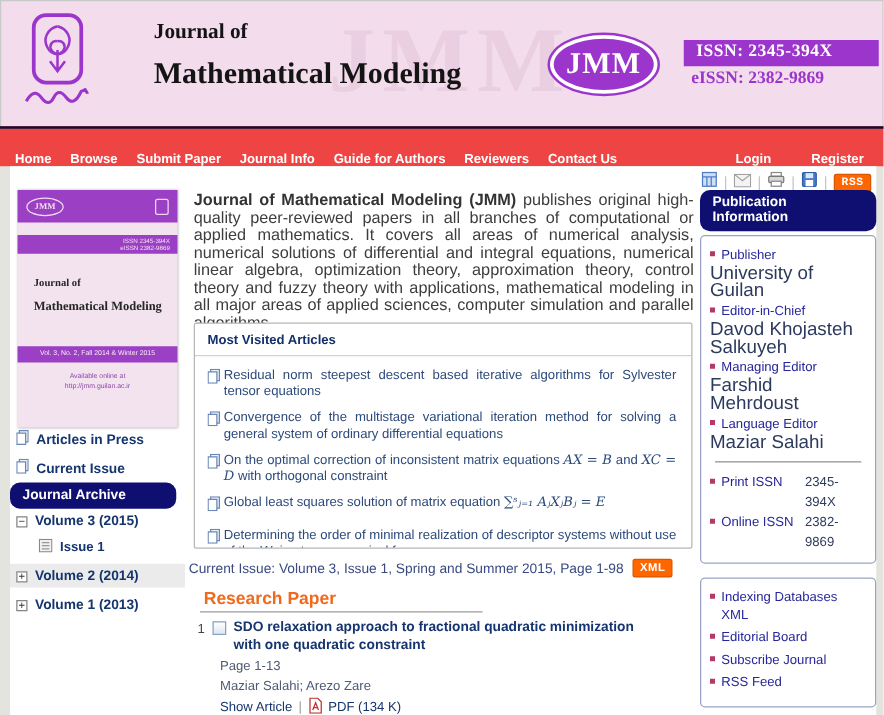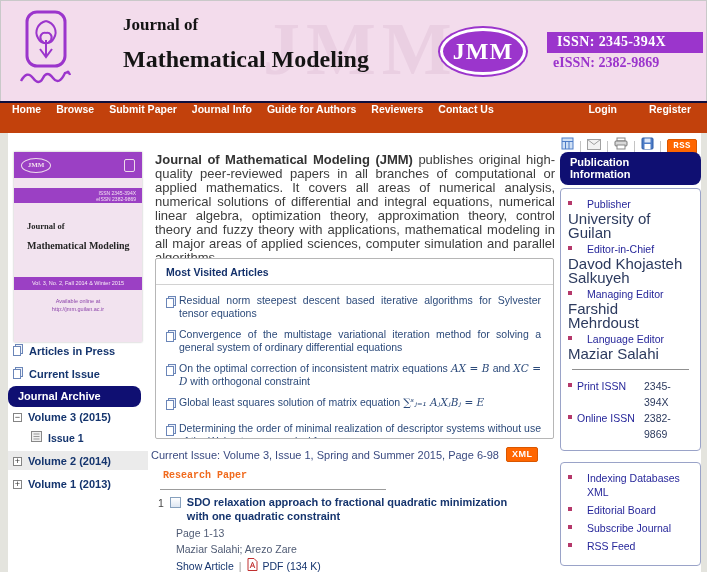--- a/index.html
+++ b/index.html
@@ -12,21 +12,21 @@
   .watermark { position:absolute; left:262px; top:6px; font-family:"Liberation Serif",serif; font-weight:bold; font-size:74px; color:#eacfe2; letter-spacing:6px; }
   .unilogo { position:absolute; left:15px; top:8px; }
   .ht1 { position:absolute; left:122px; top:14px; font-family:"Liberation Serif",serif; font-weight:bold; font-size:17px; color:#141414; }
   .ht2 { position:absolute; left:122px; top:45px; font-family:"Liberation Serif",serif; font-weight:bold; font-size:24px; color:#141414; }
   .oval { position:absolute; left:439px; top:27px; width:86px; height:47px; background:#9b35cc; border:3px solid #fff; box-shadow:0 0 0 2px #9b35cc; border-radius:50%; color:#fff; font-family:"Liberation Serif",serif; font-weight:bold; font-size:24px; text-align:center; line-height:40px; letter-spacing:1px; }
   .issnwrap { position:absolute; left:546px; top:31px; width:156px; }
   .issn1 { background:#9b35cc; color:#fff; font-family:"Liberation Serif",serif; font-weight:bold; font-size:14px; padding:2px 10px 3px; letter-spacing:.4px; }
   .issn2 { color:#9b35cc; font-family:"Liberation Serif",serif; font-weight:bold; font-size:14px; padding:2px 6px 0; }
 
   
-  .nav { position:absolute; left:0; top:101px; width:707px; height:32px; background:#c2410c; border-top:2px solid #0e0e3c; display:flex; align-items:flex-start; padding:0 16px 0 12px; }
+  .nav { position:absolute; left:0; top:101px; width:707px; height:32px; background:#ef4444; border-top:2px solid #0e0e3c; display:flex; align-items:flex-end; padding:0 16px 0 12px; }
   .nav a { color:#fff; font-size:10.5px; font-weight:bold; margin-right:15px; text-decoration:none; white-space:nowrap; cursor:pointer; }
   .nav .spacer { flex:1; }
   .nav a.auth { margin-right:0; margin-left:32px; }
 
   
   .panel { position:absolute; left:8px; top:133px; width:693px; height:439px; background:#fff; }
 
   
   .toolbar { position:absolute; top:137px; right:10px; display:flex; align-items:center; gap:6px;font-family:Liberation Mono, monospace; }
   .tsep { width:1px; height:11px; background:#c4c4c4; }
@@ -55,37 +55,37 @@
   
   .desc { position:absolute; left:155px; top:153px; width:400px; font-size:13px; line-height:14px; text-align:justify; color:#3d3d3d; }
   .desc b { color:#333; }
   .mvbox { position:absolute; left:155px; top:258px; width:399px; height:181px; border:1px solid #b6b6b6; border-radius:2px; background:#fff; overflow:hidden; }
   .mvhead { font-size:10.5px; font-weight:bold; color:#14316b; padding:7px 10px 6px; border-bottom:1px solid #d2d2d2; }
   .mvlist { list-style:none; padding:9px 12px 0 10px; }
   .mvlist li { display:flex; gap:3px; margin-bottom:8px; cursor:pointer; }
   .mvtext { font-size:10.5px; line-height:13px; color:#2c4a7a; text-align:justify; }
   .math { font-family:"DejaVu Serif",serif; font-style:italic; }
   .curline { position:absolute; left:151px; top:447px; font-size:11px; color:#3a4a80; display:flex; align-items:center; gap:7px; }
-  .rpaper { position:absolute; left:163px; top:470px; color:#f06a1d; font-weight:bold; font-size:10px;font-family:Liberation Mono, monospace; }
+  .rpaper { position:absolute; left:163px; top:470px; color:#f06a1d; font-weight:bold; font-size:14px; }
   .rphr { position:absolute; left:160px; top:489px; width:226px; border-top:1px solid #9c9c9c; }
   .artrow { position:absolute; left:158px; top:496px; width:380px; display:flex; gap:6px; }
   .artnum { font-size:10.5px; color:#444; padding-top:1px; }
   .cbx { width:11px; height:11px; border:1px solid #86a0bd; background:linear-gradient(#fff,#dde6f2); margin-top:1px; flex:none; cursor:pointer; }
   .arttitle { font-size:11px; font-weight:bold; color:#16356e; line-height:13.5px; width:345px; cursor:pointer; }
   .artmeta1 { position:absolute; left:176px; top:527px; font-size:10.5px; color:#4f5b74; }
   .artmeta2 { position:absolute; left:176px; top:543px; font-size:10.5px; color:#4f5b74; }
   .artlinks { position:absolute; left:176px; top:558px; display:flex; align-items:center; gap:5px; font-size:10.5px; color:#16356e; }
   .artlinks .lnk { cursor:pointer; }
   .artlinks .psep { color:#999; }
 
   
   .rcol { position:absolute; left:560px; top:152px; width:141px; }
   .rcol .pill { display:block; margin-bottom:3px; }
   .rbox { border:1px solid #9aa3c8; border-radius:4px; background:#fff; padding:8px 7px; margin-bottom:11px; }
-  .prow { display:flex; align-items:flex-start; gap:15px; }
+  .prow { display:flex; align-items:flex-start; gap:5px; }
   .sq { width:4px; height:4px; border:2px solid #b5386a; flex:none; margin-top:4px; }
   .plabel { font-size:10.5px; color:#26269a; line-height:14px; cursor:pointer; }
   .pvalue { font-size:15px; color:#2c3a5e; line-height:14px; margin:1px 0 2px 0; }
   .pbhr { border-top:1px solid #909090; margin:8px 4px; }
   .issnrow { display:flex; gap:5px; font-size:10.5px; line-height:16px; }
   .issnrow .lbl { color:#26269a; width:62px; flex:none; }
   .issnrow .val { color:#2c3a5e; }
   .linksbox .prow { margin-bottom:4px; }
 </style>
 </head>
@@ -266,21 +266,21 @@
         <span><svg width="10" height="12">
               <rect x="2.5" y="0.5" width="7" height="9" fill="#eef2fa" stroke="#6b86b8"></rect>
               <rect x="0.5" y="2.5" width="7" height="9" fill="#fff" stroke="#6b86b8"></rect>
             </svg></span>
         <span class="mvtext"><span>Determining the order of minimal realization of descriptor systems without use of the Weierstrass canonical form</span><span class="math"></span><span></span><span class="math"></span><span></span></span>
       </li>
     </ul>
   </div>
 
   <div class="curline">
-    <span>Current Issue: Volume 3, Issue 1, Spring and Summer 2015, Page 6-98</span>
+    <span>Current Issue: Volume 3, Issue 1, Spring and Summer 2015, Page 1-98</span>
     <span class="badge-orange">XML</span>
   </div>
 
   <div class="rpaper">Research Paper</div>
   <div class="rphr"></div>
 
   <div class="artrow">
     <span class="artnum">1</span>
     <span class="cbx"></span>
     <span class="arttitle">SDO relaxation approach to fractional quadratic minimization with one quadratic constraint</span>

